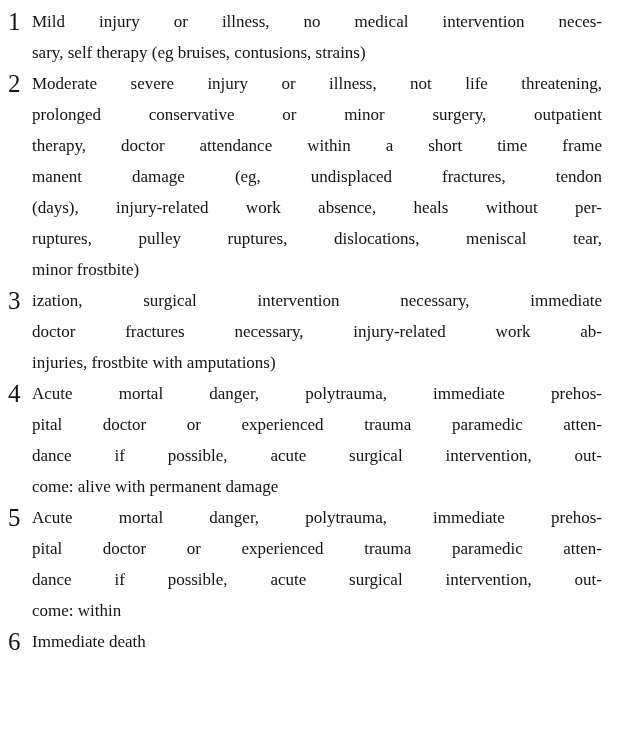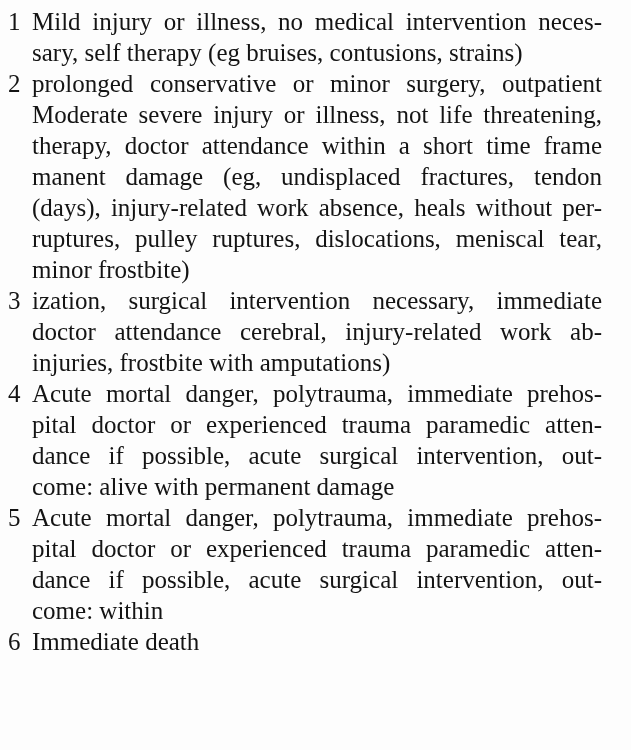--- a/index.html
+++ b/index.html
@@ -35,21 +35,21 @@
     font-size: 25px;
     line-height: 31px;
     text-align: left;
   }
   .body-col {
     flex: 1 1 auto;
     min-width: 0;
   }
   .tl {
     display: block;
-    font-size: 25px;
+    font-size: 17px;
     line-height: 31px;
     white-space: normal;
   }
   .tl.just {
     text-align: justify;
     text-align-last: justify;
   }
   .tl.last {
     text-align: right;
     text-align-last: left;
@@ -63,34 +63,34 @@
       <li class="item">
         <span class="num">1</span>
         <span class="body-col">
           <span class="tl just">Mild injury or illness, no medical intervention neces-</span>
           <span class="tl last">sary, self therapy (eg bruises, contusions, strains)</span>
         </span>
       </li>
       <li class="item">
         <span class="num">2</span>
         <span class="body-col">
+          <span class="tl just">Moderate severe injury or illness, not life threatening,</span>
           <span class="tl just">prolonged conservative or minor surgery, outpatient</span>
-          <span class="tl just">Moderate severe injury or illness, not life threatening,</span>
           <span class="tl just">therapy, doctor attendance within a short time frame</span>
           <span class="tl just">manent damage (eg, undisplaced fractures, tendon</span>
           <span class="tl just">(days), injury-related work absence, heals without per-</span>
           <span class="tl just">ruptures, pulley ruptures, dislocations, meniscal tear,</span>
           <span class="tl last">minor frostbite)</span>
         </span>
       </li>
       <li class="item">
         <span class="num">3</span>
         <span class="body-col">
           <span class="tl just">ization, surgical intervention necessary, immediate</span>
-          <span class="tl just">doctor attendance cerebral, injury-related work ab-</span>
+          <span class="tl just">doctor fractures necessary, injury-related work ab-</span>
           <span class="tl last">injuries, frostbite with amputations)</span>
         </span>
       </li>
       <li class="item">
         <span class="num">4</span>
         <span class="body-col">
           <span class="tl just">Acute mortal danger, polytrauma, immediate prehos-</span>
           <span class="tl just">pital doctor or experienced trauma paramedic atten-</span>
           <span class="tl just">dance if possible, acute surgical intervention, out-</span>
           <span class="tl last">come: alive with permanent damage</span>

